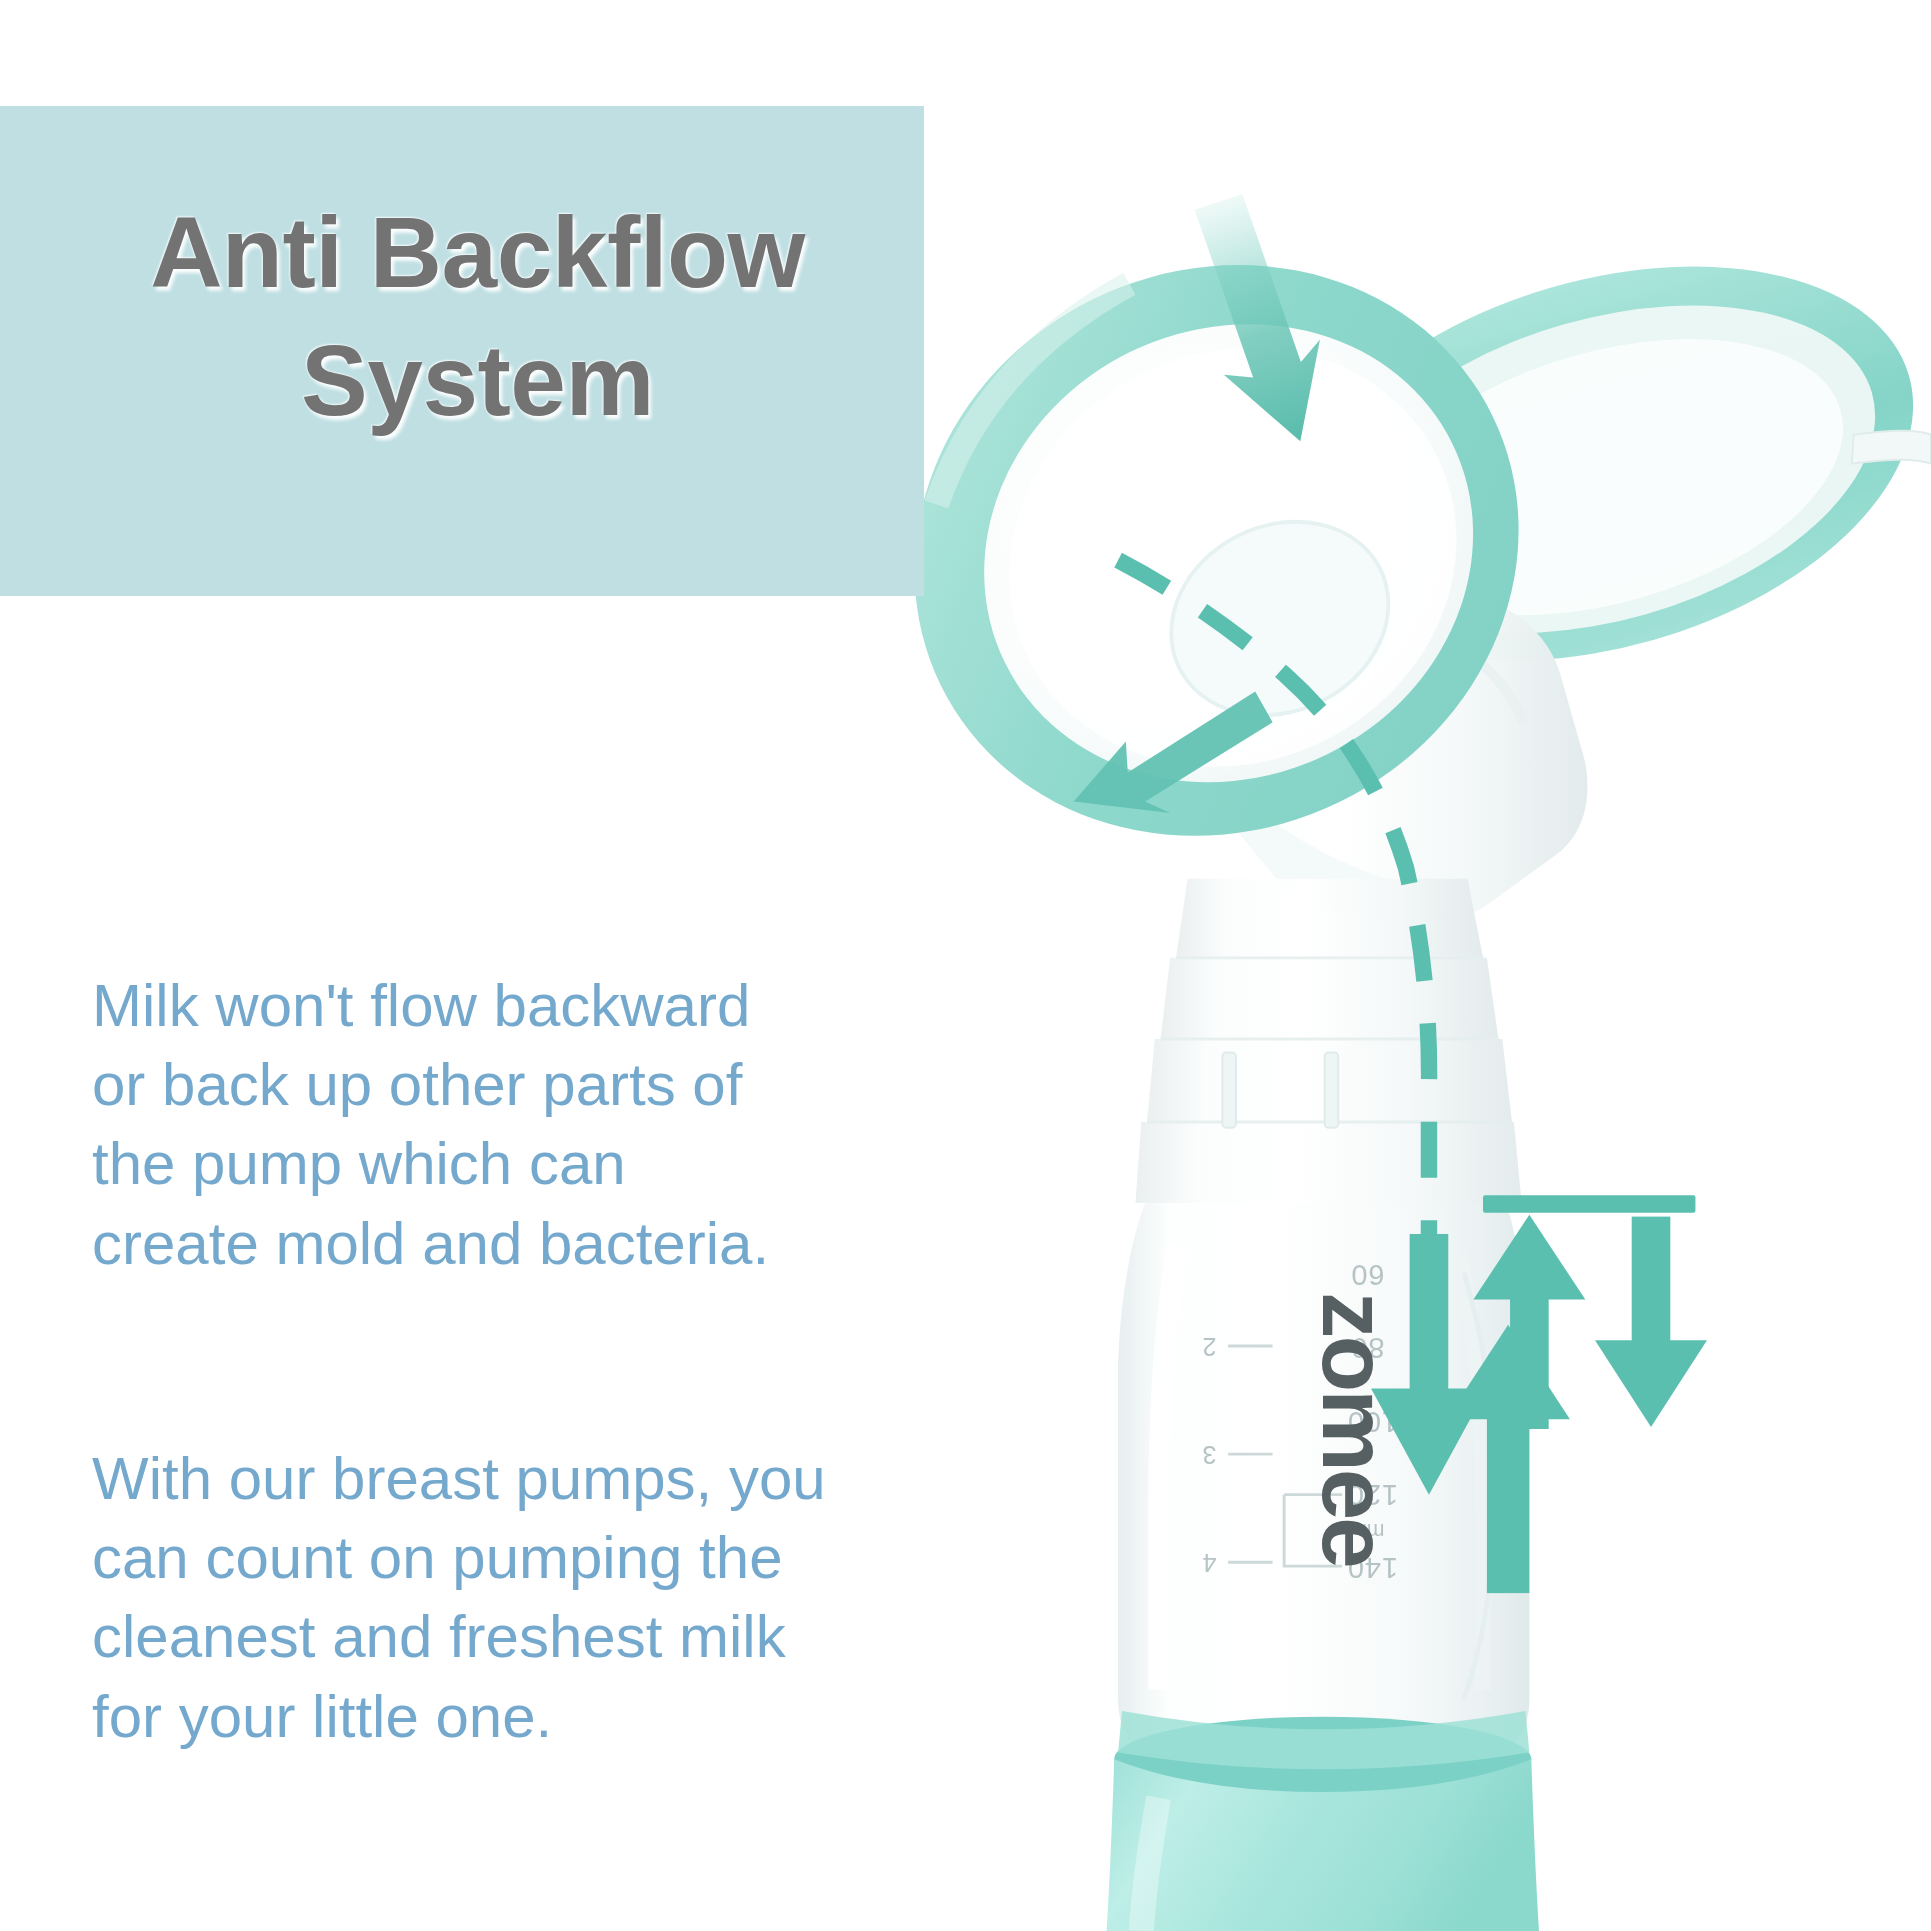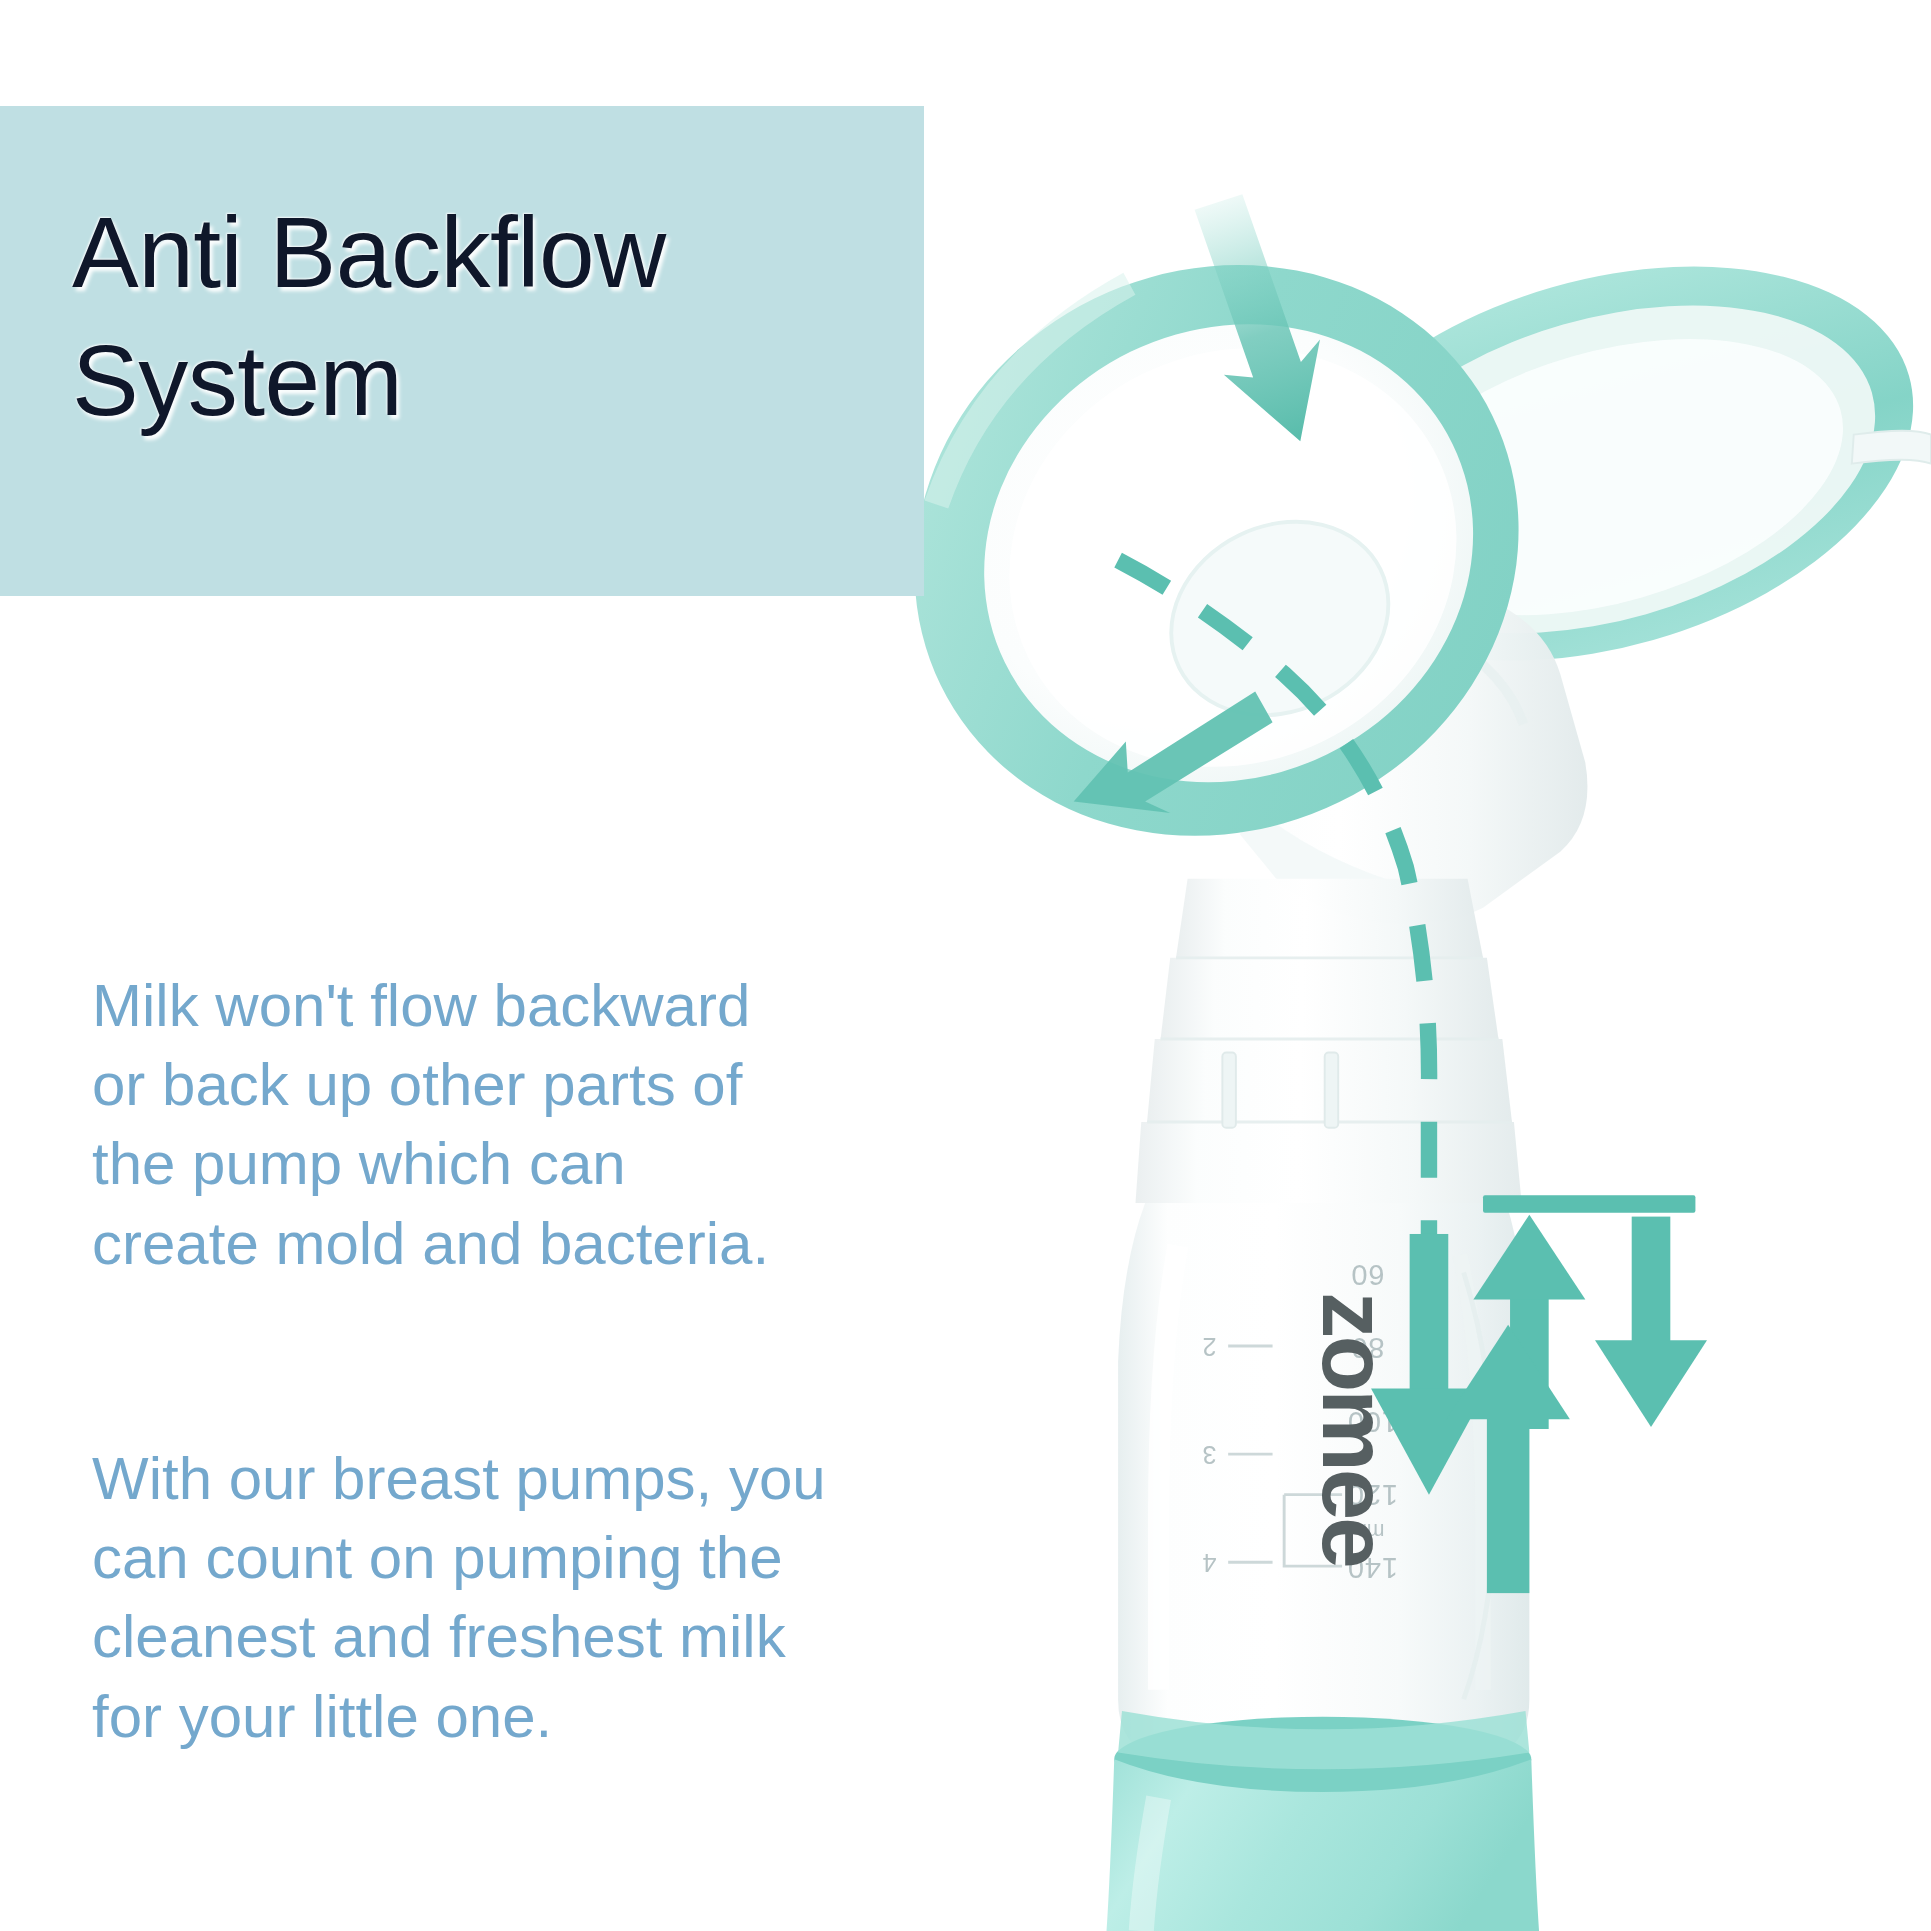--- a/index.html
+++ b/index.html
@@ -18,28 +18,29 @@
     left:0;top:106px;
     width:924px;height:490px;
     background:#bfdfe3;
     z-index:6;
   }
   .title-text{
     position:absolute;
     left:72px;top:188px;
     width:811px;
     font-size:100px;
-    font-weight:normal;
+    font-weight:bold;
     line-height:1.28;
-    color:#0f172a;
+    color:#737373;
     letter-spacing:-0.5px;
     text-shadow:2.9px 3.9px 3.9px rgba(255,255,255,0.95),
                 -1px -1px 1.9px rgba(255,255,255,0.85);
     z-index:7;
     white-space:pre-line;
+    text-align:center;
   }
 
   
   .body-copy{
     position:absolute;
     left:92px;
     width:966px;
     color:#74a8cd;
     font-size:60px;
     line-height:1.32;

